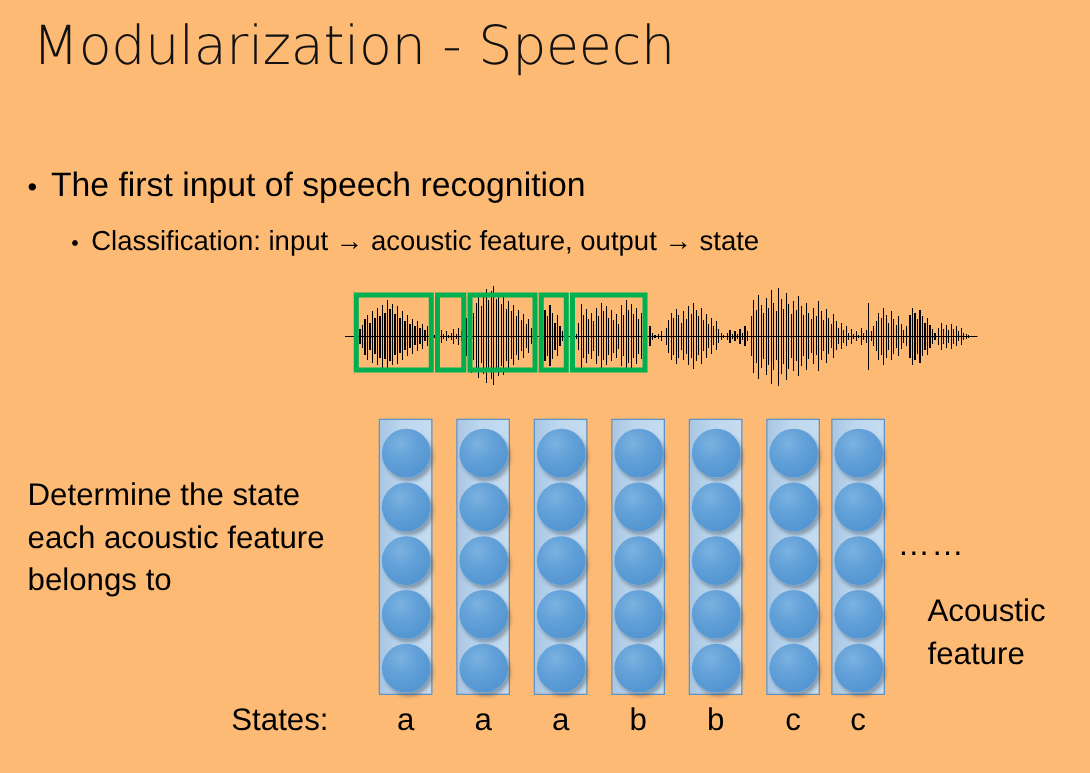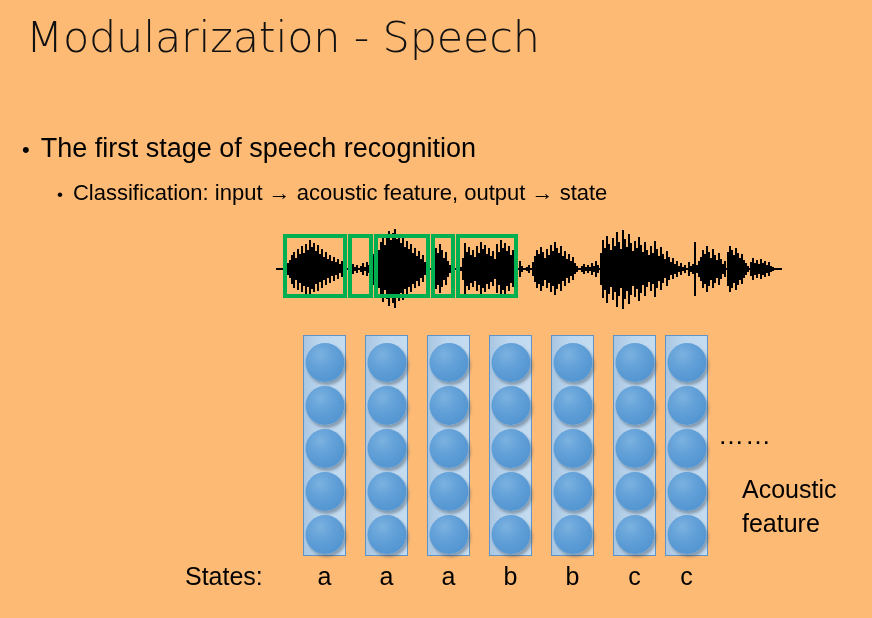--- a/index.html
+++ b/index.html
@@ -163,21 +163,21 @@
 </style>
 </head>
 <body>
 
 <div id="slide">
 
   <div id="slide-title">Modularization - Speech</div>
 
   <div class="bullet-l1">
     <span class="dot">•</span>
-    <span>The first stage of speech recognition</span>
+    <span>The first input of speech recognition</span>
   </div>
 
   <div class="bullet-l2">
     <span class="dot">•</span>
     <span>Classification: input → acoustic feature, output → state</span>
   </div>
 
   <div id="waveform-area">
     <svg id="waveform-svg" width="506" height="82" viewBox="0 0 506 82">
       <g stroke="#000000" stroke-width="1.15" shape-rendering="crispEdges">
@@ -476,20 +476,21 @@
     </div>
     <div class="state-column" style="left:665px;">
       <div class="neuron" style="top:7px;"></div>
       <div class="neuron" style="top:50px;"></div>
       <div class="neuron" style="top:93px;"></div>
       <div class="neuron" style="top:136px;"></div>
       <div class="neuron" style="top:179px;"></div>
     </div>
   </div>
 
+  <div id="left-note">Determine the state each acoustic feature belongs to</div>
 
   <div id="dots-label">……</div>
 
   <div id="states-label">States:</div>
 
   <div id="acoustic-feature-label">Acoustic feature</div>
 
   <div class="state-letter" style="left:303px;">a</div>
   <div class="state-letter" style="left:365px;">a</div>
   <div class="state-letter" style="left:427px;">a</div>

